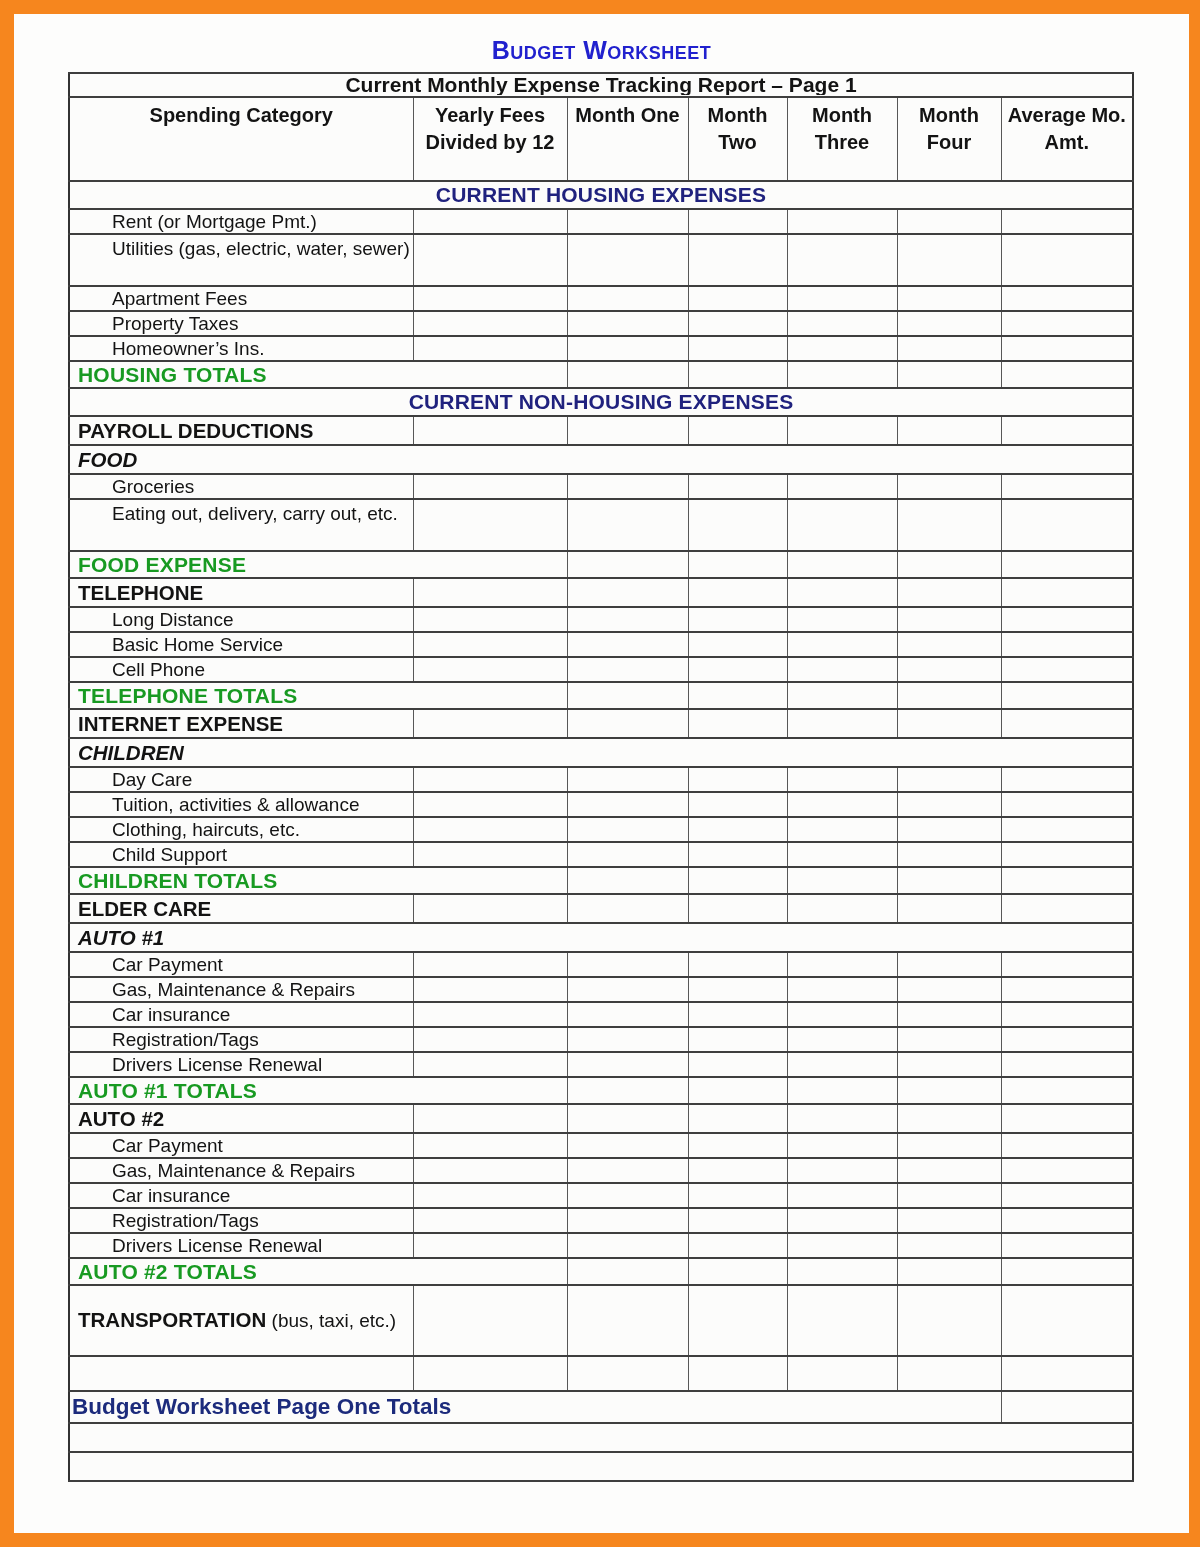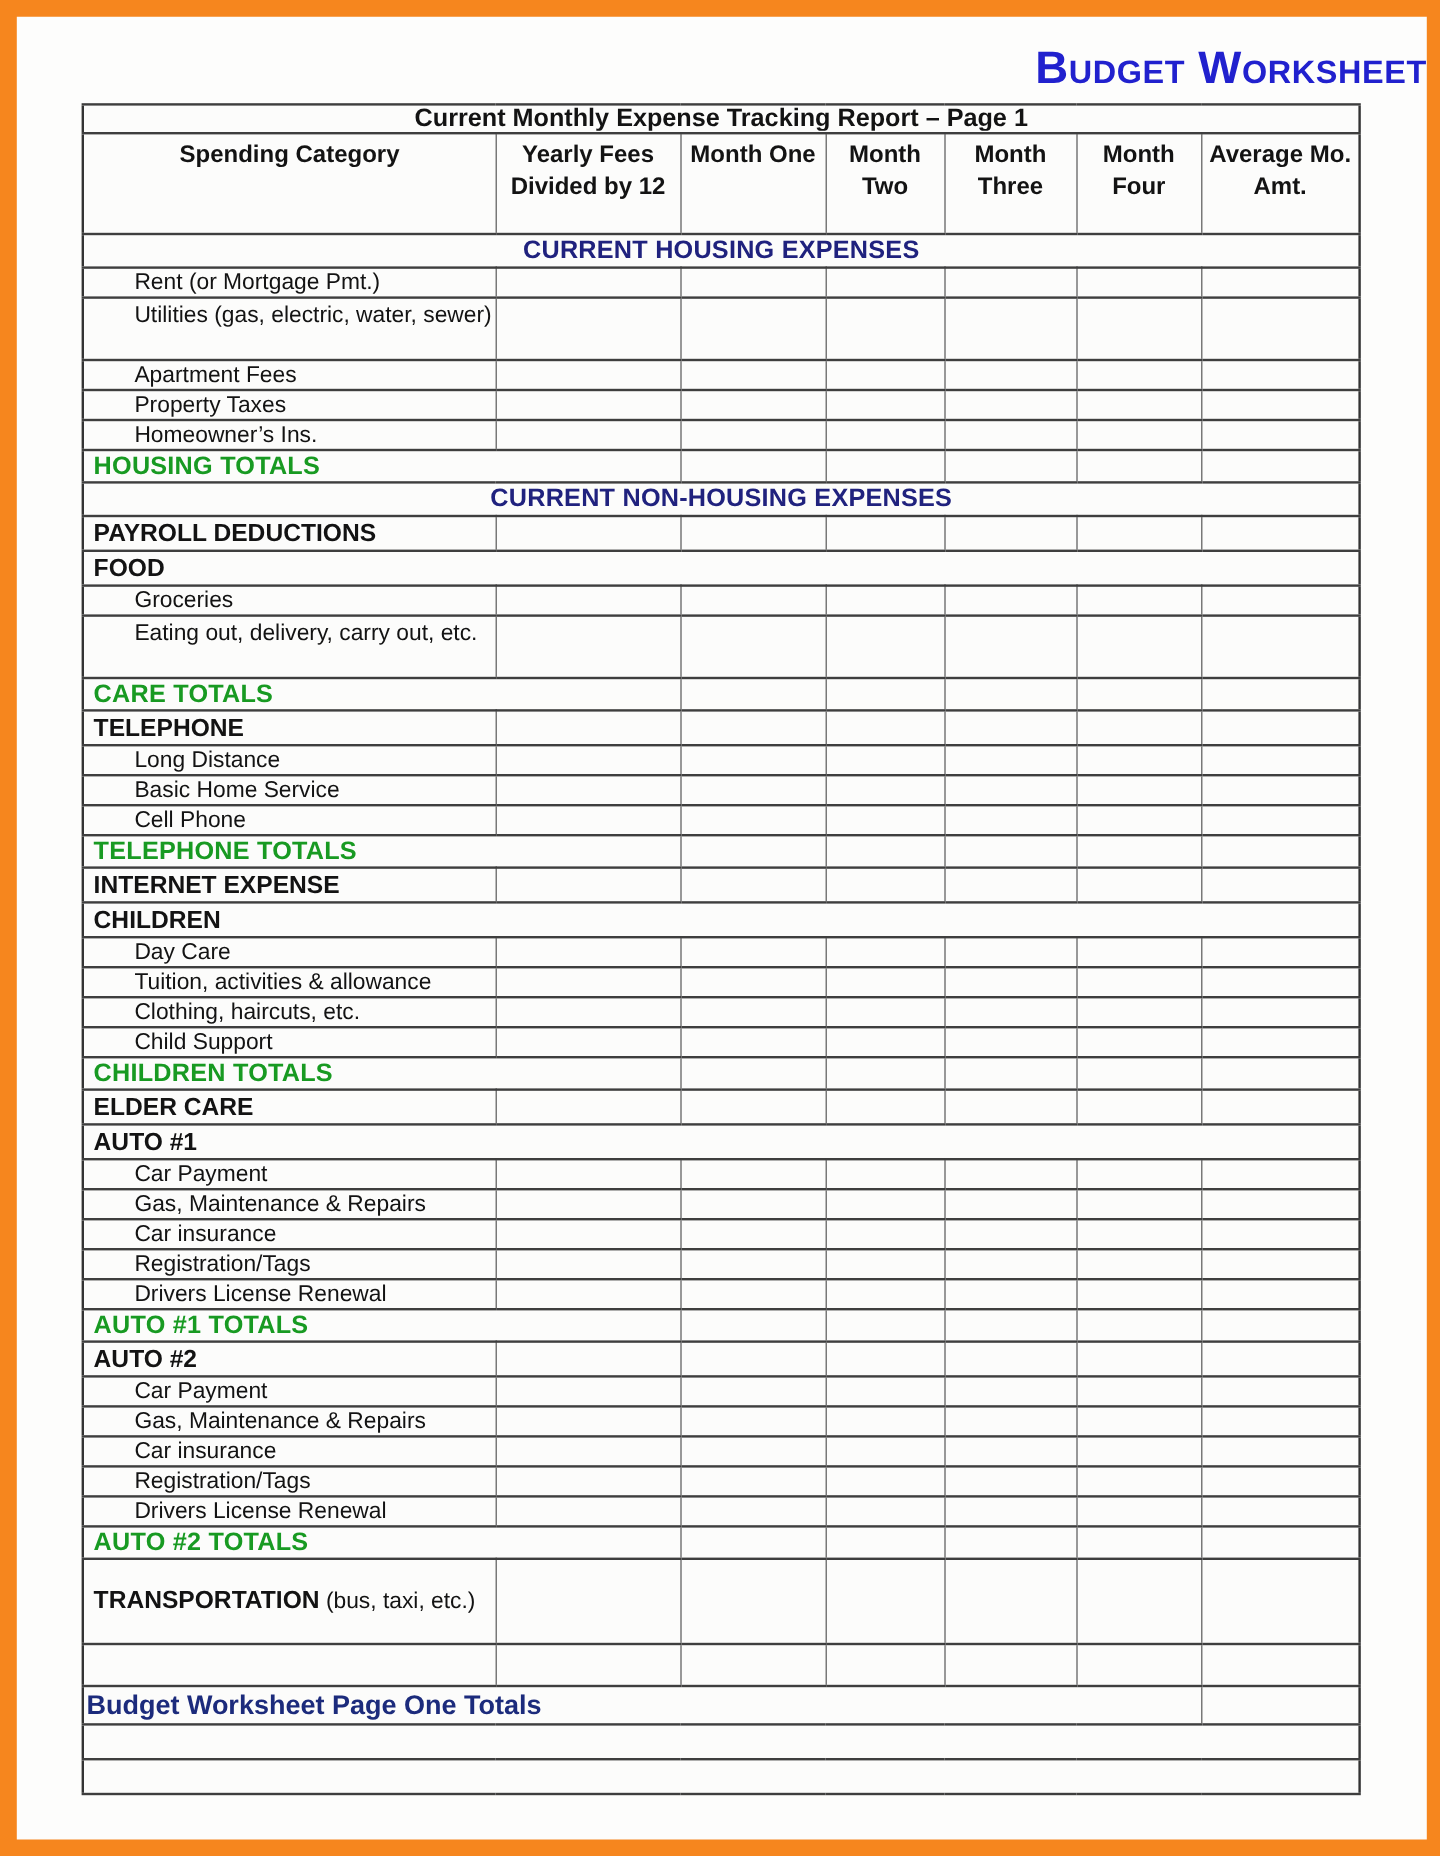--- a/index.html
+++ b/index.html
@@ -14,22 +14,22 @@
     height: 1547px;
     box-sizing: border-box;
     border-style: solid;
     border-color: var(--frame-orange, #f6861e);
     border-width: 14px 11px 14px 14px;
     background: #fdfdfc;
     overflow: hidden;
   }
   .title {
     margin: 22px 0 7px 0;
-    text-align: right;
-    font-size: 38px;
+    text-align: center;
+    font-size: 25px;
     font-weight: bold;
     letter-spacing: 0.5px;
     font-variant: small-caps;
     color: var(--title-blue, #2121ce);
   }
   table.sheet {
     border-collapse: collapse;
     table-layout: fixed;
     margin-left: 54px;
     width: 1064px;
@@ -81,21 +81,21 @@
   tr.r-item td { height: 23px; }
   tr.tall td { height: 48px !important; }
   tr.tall td.label { vertical-align: top; padding-top: 2px; }
   tr.r-category td { height: 27px; }
   tr.r-category td.label,
   tr.r-category_full td.label {
     padding-left: 8px;
     font-weight: bold;
     font-size: 20.5px;
   }
-  tr.r-category_full td { height: 27px; }
+  tr.r-category_full td { height: 27px; font-style: italic; }
   tr.r-totals td { height: 25px; }
   tr.r-totals td.label {
     padding-left: 8px;
     font-weight: bold;
     font-size: 21px;
     color: var(--totals-green, #189a22);
     letter-spacing: 0.2px;
   }
   tr.r-category_mixed td.label {
     padding-left: 8px;
@@ -230,21 +230,21 @@
         <tr class="r-item tall">
           <td class="label">Eating out, delivery, carry out, etc.</td>
           <td class="val"></td>
           <td class="val"></td>
           <td class="val"></td>
           <td class="val"></td>
           <td class="val"></td>
           <td class="val"></td>
         </tr>
         <tr class="r-totals">
-          <td colspan="2" class="label">CARE TOTALS</td>
+          <td colspan="2" class="label">FOOD EXPENSE</td>
           <td class="val"></td>
           <td class="val"></td>
           <td class="val"></td>
           <td class="val"></td>
           <td class="val"></td>
         </tr>
         <tr class="r-category">
           <td class="label">TELEPHONE</td>
           <td class="val"></td>
           <td class="val"></td>

